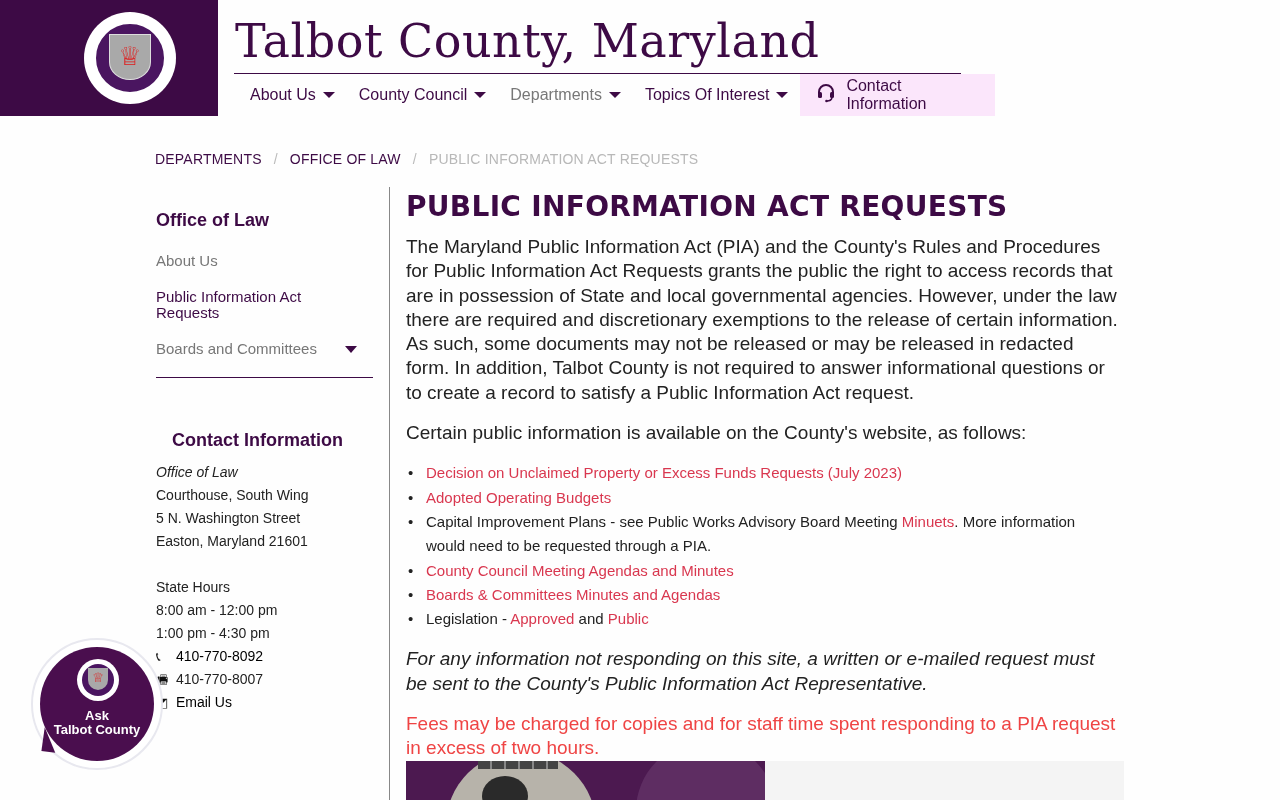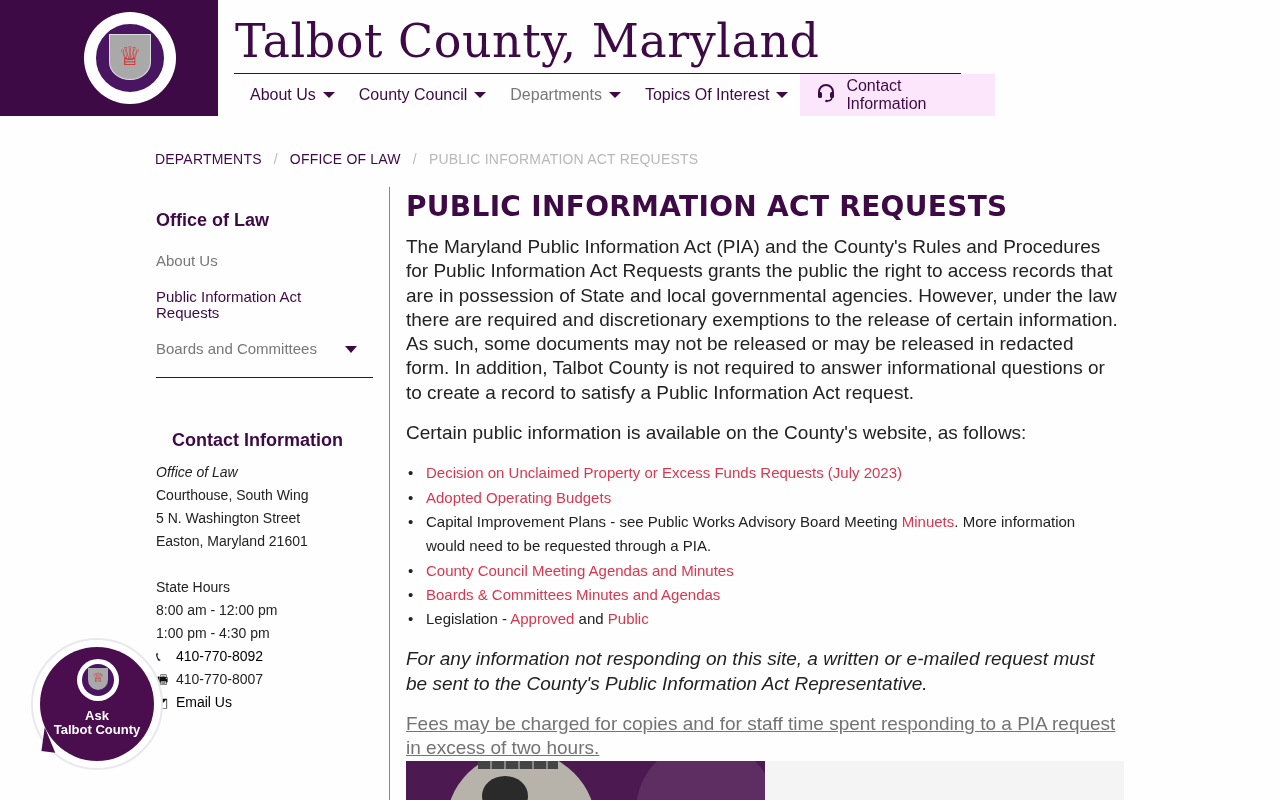--- a/index.html
+++ b/index.html
@@ -52,21 +52,21 @@
 
   
   .main { position: absolute; left: 406px; top: 190px; width: 712px; }
   .page-title { font-family: "DejaVu Sans", sans-serif; font-size: 28px; font-weight: bold; color: #3d0a45; letter-spacing: 0.3px; margin-bottom: 12px; white-space: nowrap; }
   .main p { font-size: 19px; line-height: 24.3px; color: #222; margin-bottom: 16px; }
   .main ul { list-style: none; margin-bottom: 16px; }
   .main li { font-size: 15px; line-height: 24.3px; position: relative; padding-left: 20px; color: #222; }
   .main li::before { content: "\2022"; position: absolute; left: 2px; color: #222; }
   .main a { color: #d9374f; text-decoration: none; }
   .main .italic { font-style: italic; }
-  .main .warn { color: #737373; text-decoration: underline; }
+  .main .warn { color: #ef4444; }
 
   .media-row { position: absolute; left: 406px; top: 761px; width: 718px; height: 39px; display: flex; }
   .media-img { width: 359px; height: 39px; background: #4c1950; position: relative; overflow: hidden; }
   .media-img .circle1 { position: absolute; left: 230px; top: -20px; width: 140px; height: 140px; border-radius: 50%; background: #5e2d62; }
   .media-img .photo { position: absolute; left: 40px; top: -10px; width: 150px; height: 150px; border-radius: 50%; background: #b7b3aa; }
   .media-img .mouse { position: absolute; left: 76px; top: 15px; width: 46px; height: 40px; border-radius: 50%; background: #2a2a2a; }
   .media-img .keys { position: absolute; left: 72px; top: 0; width: 80px; height: 8px; background: repeating-linear-gradient(90deg, #444 0 12px, #888 12px 14px); }
   .media-panel { width: 359px; height: 39px; background: #f4f4f4; }
 
   

